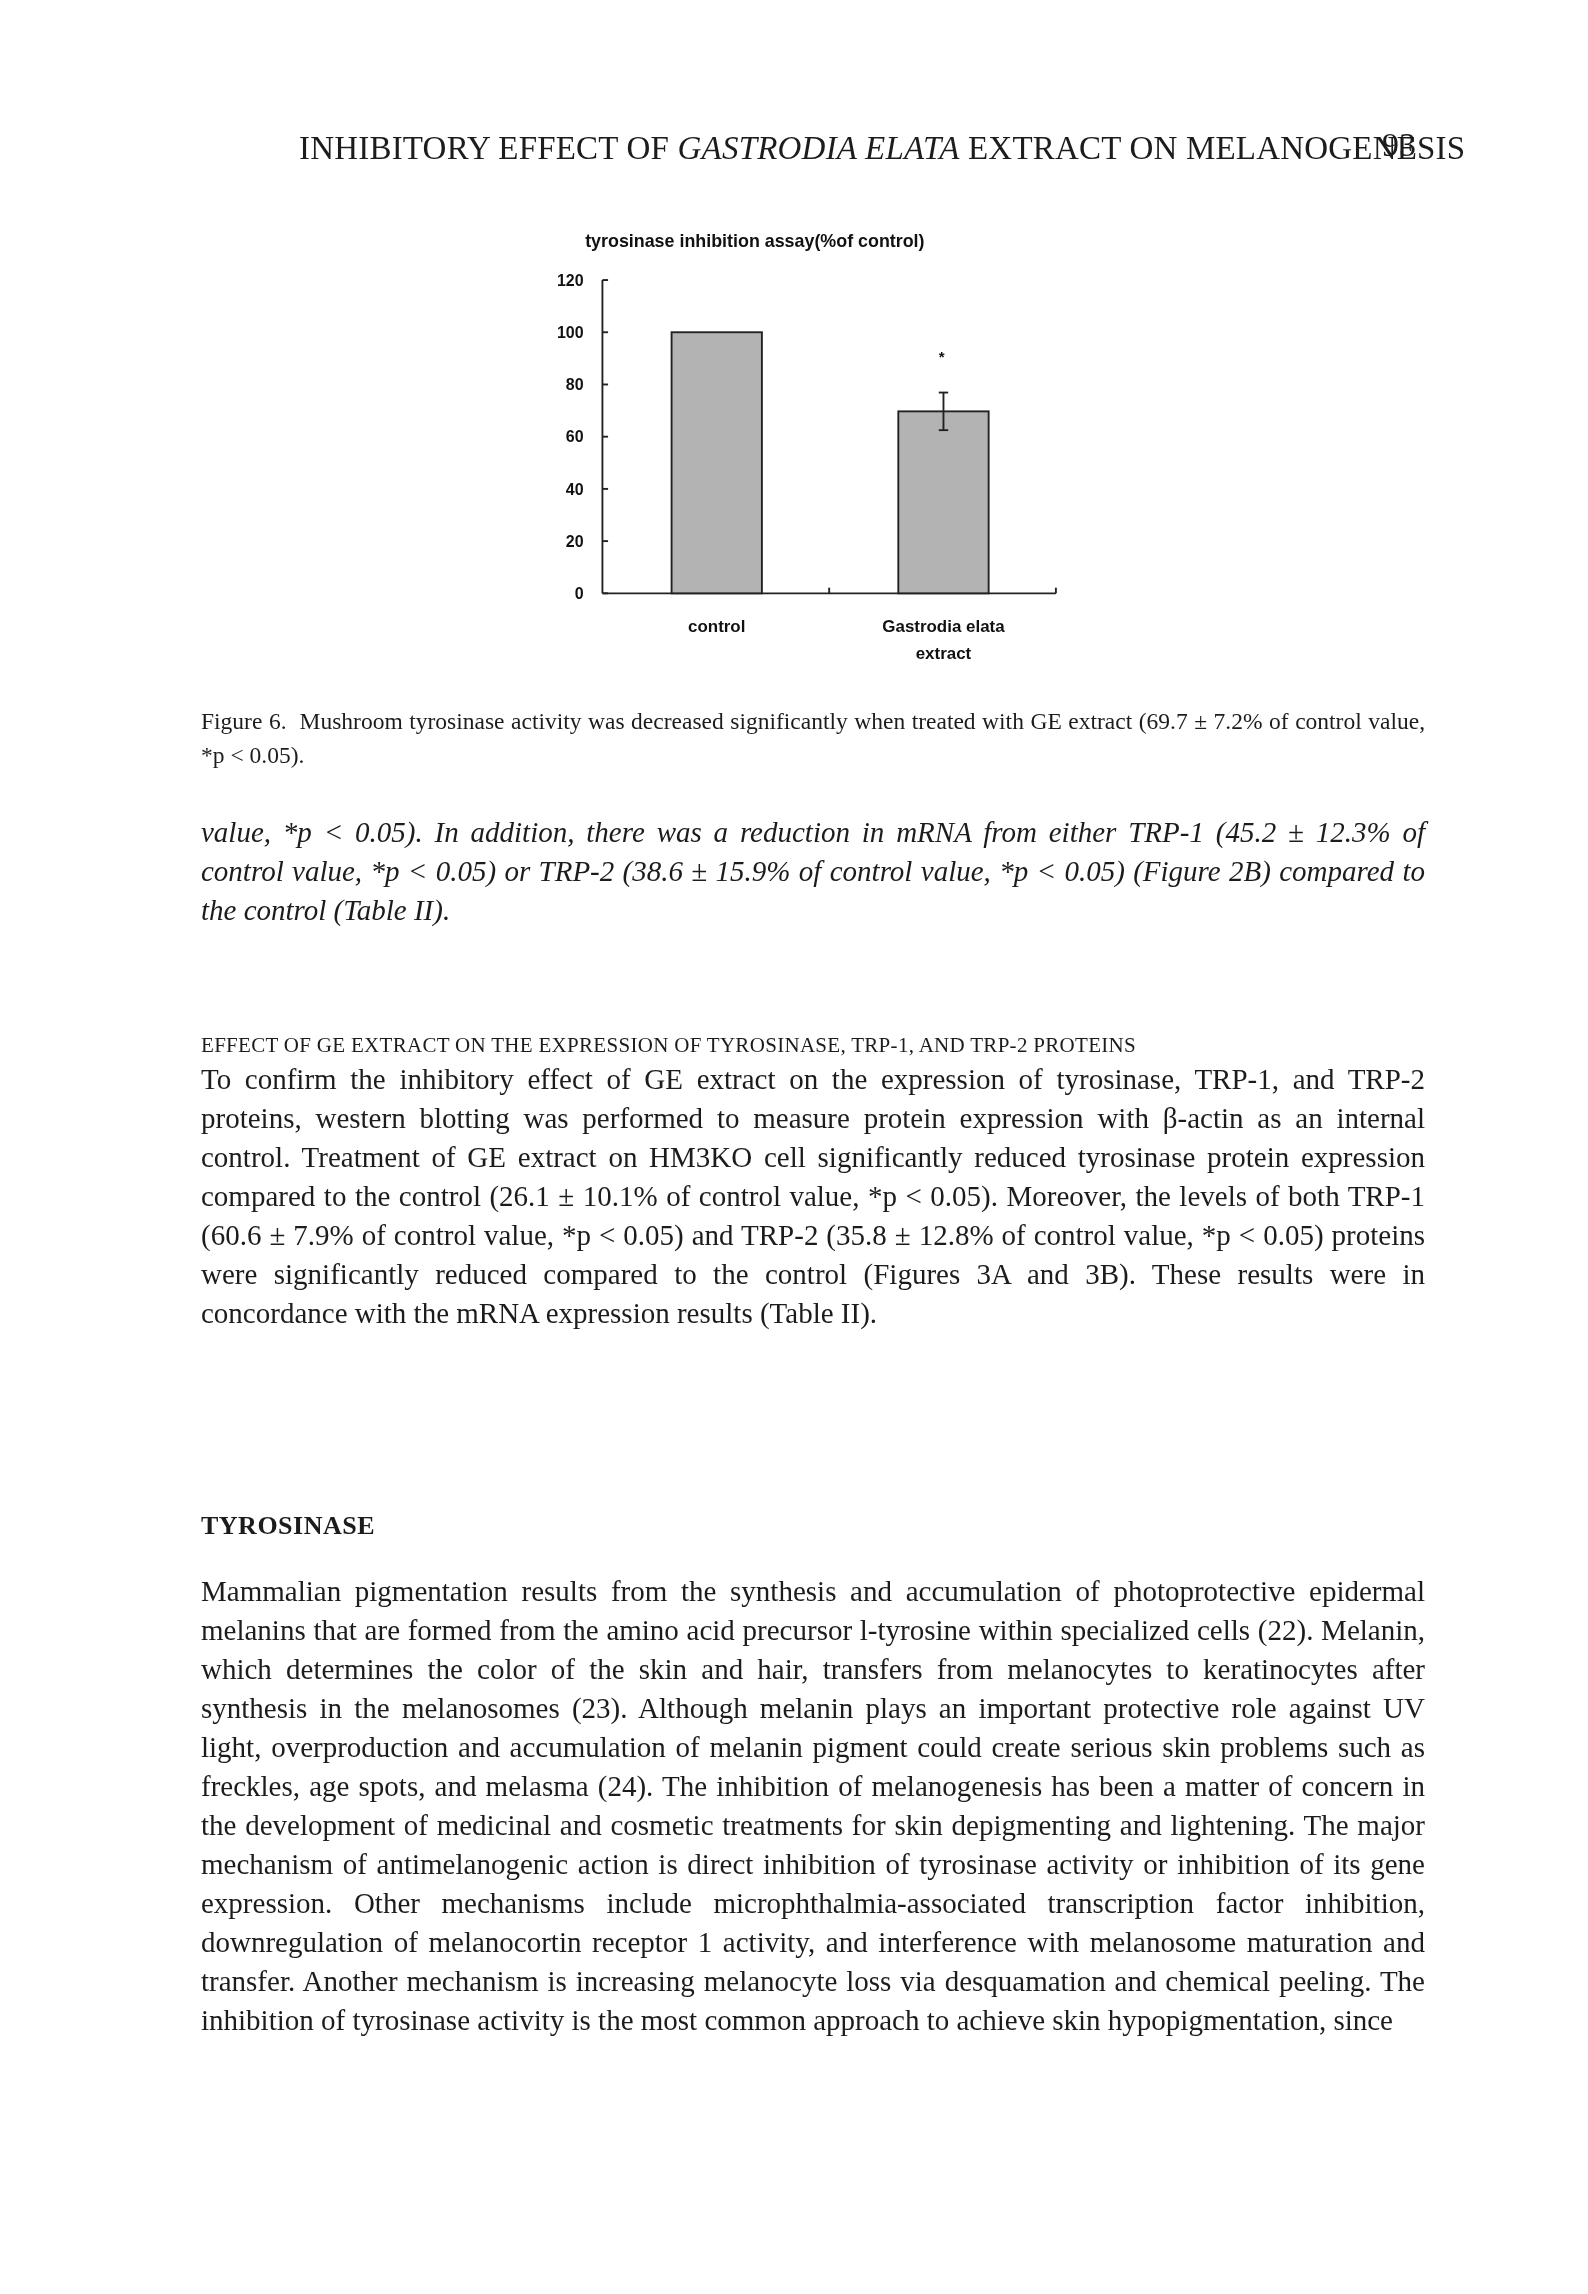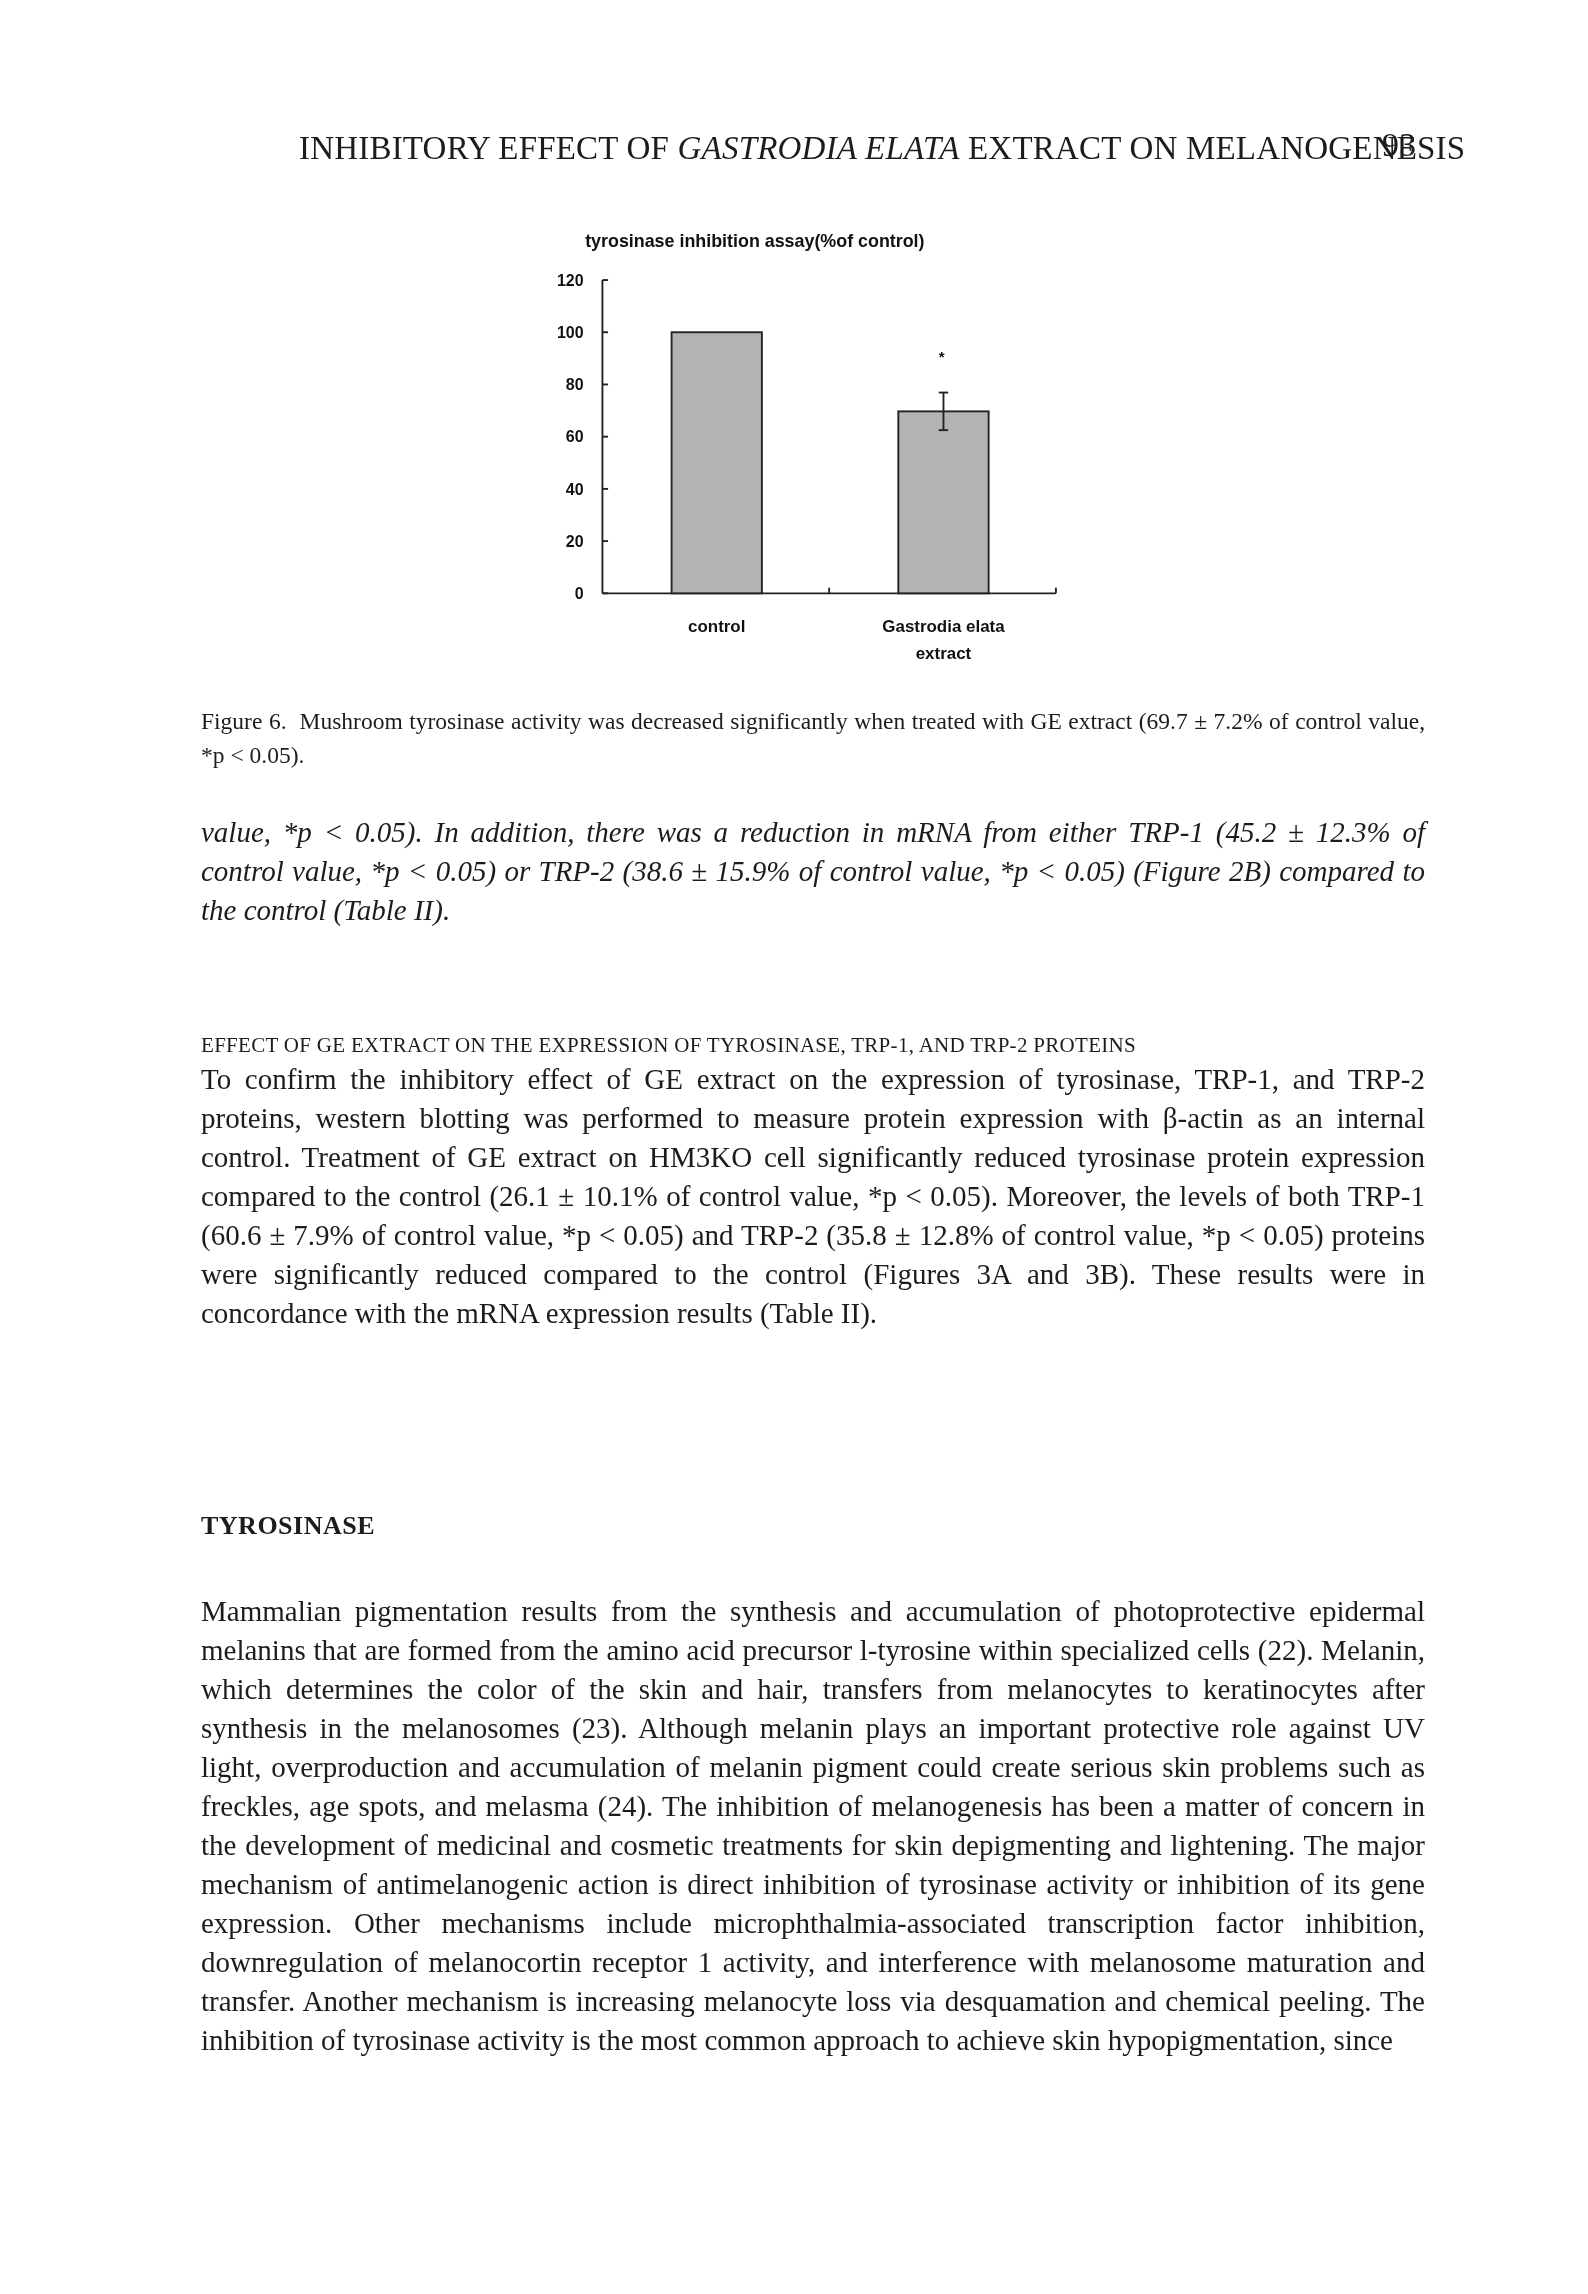--- a/index.html
+++ b/index.html
@@ -11,21 +11,21 @@
   .page-number { left: 1382px; top: 126px; font-size: 34px; }
   #chart { left: 508px; top: 217px; }
   #chart text { font-family: "Liberation Sans", "DejaVu Sans", sans-serif; font-weight: bold; fill: #111; }
   .caption { left: 201px; top: 704px; width: 1224px; font-size: 23.5px; line-height: 34px; text-align: justify; text-align-last: left; }
   .caption .fig-label { font-weight: normal; }
   .para { left: 201px; width: 1224px; font-size: 29px; line-height: 39px; text-align: justify; }
   .subhead { left: 201px; top: 1033px; font-size: 21px; letter-spacing: 0.3px; white-space: nowrap; }
   .section-title { left: 201px; top: 1511px; font-size: 26px; font-weight: bold; letter-spacing: 0.5px; }
   .p1 { top: 813px; font-style: italic; }
   .p2 { top: 1060px; }
-  .p3 { top: 1572px; margin-top: 20px; }
+  .p3 { top: 1572px; }
   p { margin: 0; }
 </style>
 </head>
 <body>
 
 <div class="abs running-head"><span>INHIBITORY EFFECT OF </span><i>GASTRODIA ELATA</i><span> EXTRACT ON MELANOGENESIS</span></div>
 <div class="abs page-number">93</div>
 
 <svg id="chart" class="abs" width="584" height="461" xmlns="http://www.w3.org/2000/svg" viewBox="0 0 620 490">
   <text id="chart-title" x="262" y="32" font-size="19" text-anchor="middle">tyrosinase inhibition assay(%of control)</text>

